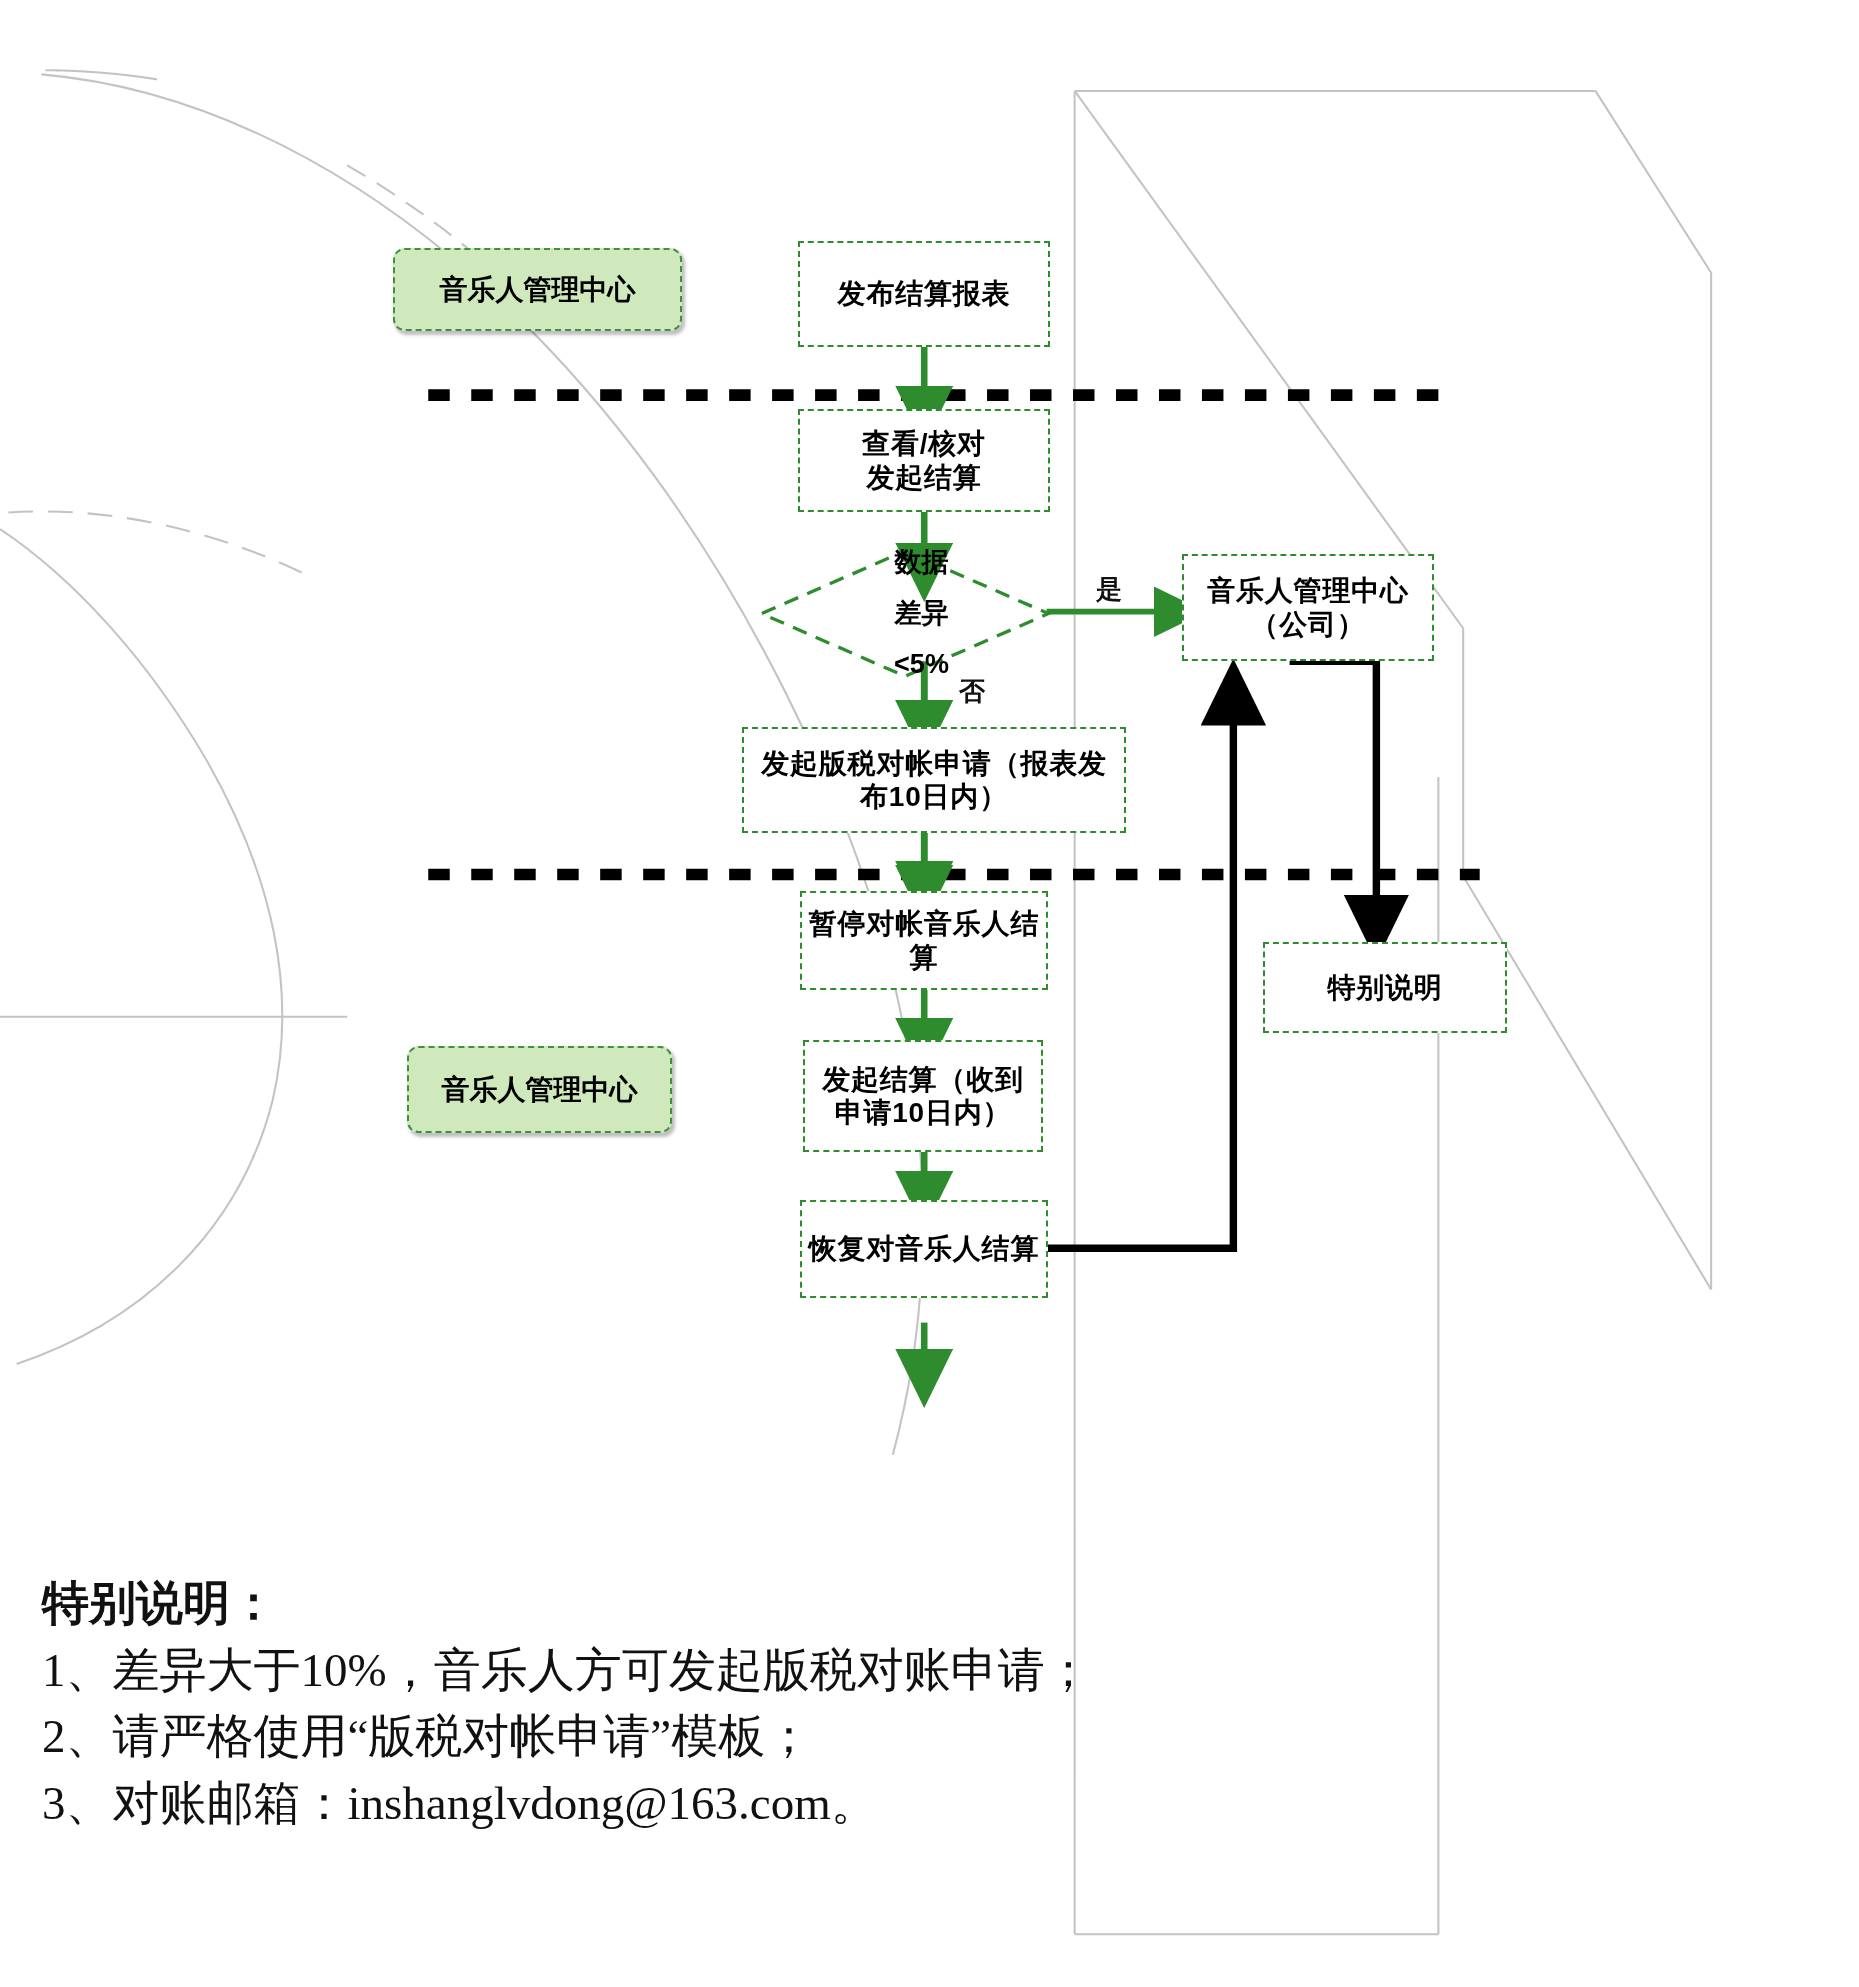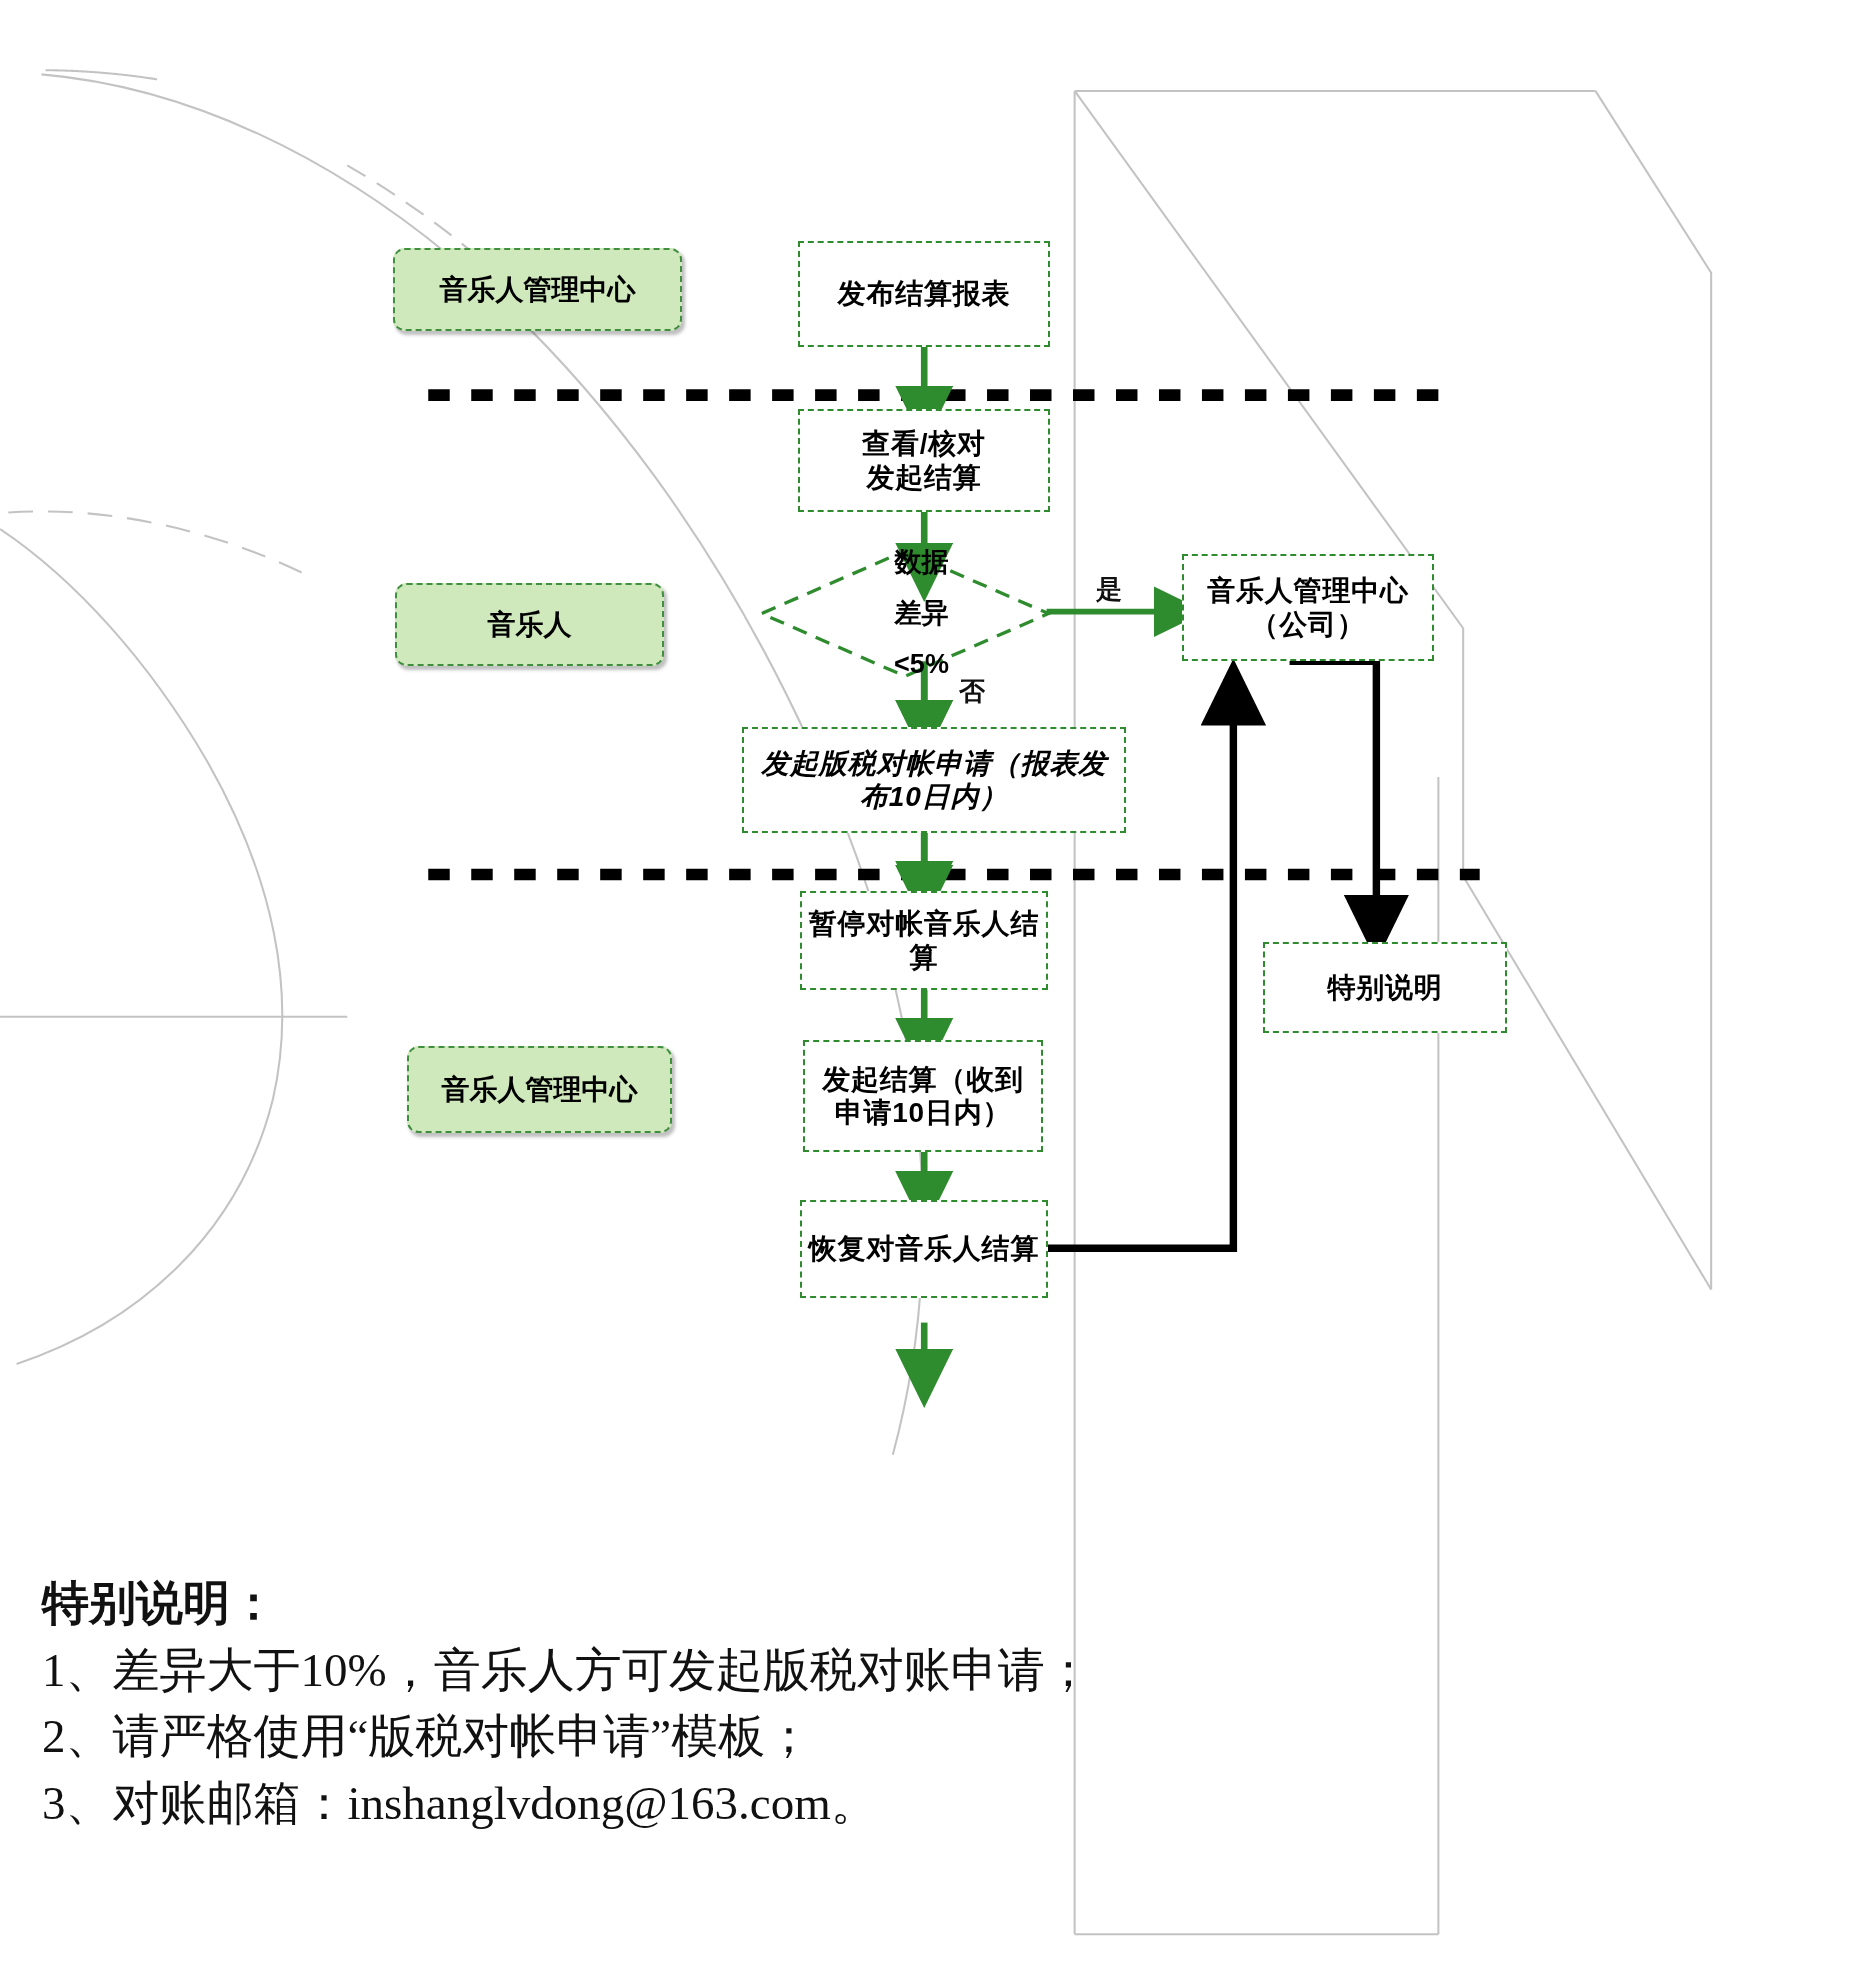--- a/index.html
+++ b/index.html
@@ -136,42 +136,39 @@
     <g stroke="#000000" stroke-width="9" fill="none">
       <path d="M 1262 1510 L 1492 1510 L 1492 840" marker-end="url(#b-arrow)"></path>
       <path d="M 1560 800 L 1665 800 L 1665 1120" marker-end="url(#b-arrow)"></path>
     </g>
   </svg>
 
   <div class="node lane" style="left:393px; top:248px; width:289px; height:83px;">
     <span>音乐人管理中心</span>
   </div>
 
-  <div class="node lane" style="left:395px; top:583px; width:269px; height:83px;">
-    <span>音乐人</span>
-  </div>
 
   <div class="node lane" style="left:407px; top:1046px; width:265px; height:87px;">
     <span>音乐人管理中心</span>
   </div>
 
   <div class="node proc" style="left:798px; top:409px; width:252px; height:103px;">
     <span style="white-space:pre-line">查看/核对
 发起结算</span>
   </div>
 
   <div class="node proc" style="left:798px; top:241px; width:252px; height:106px;">
     <span>发布结算报表</span>
   </div>
 
   <div class="node proc" style="left:1182px; top:554px; width:252px; height:107px; padding:0 8.3px;">
     <span>音乐人管理中心（公司）</span>
   </div>
 
-  <div class="node proc" style="left:742px; top:727px; width:384px; height:106px; padding:0 8.3px;font-style:italic;">
+  <div class="node proc" style="left:742px; top:727px; width:384px; height:106px; padding:0 8.3px;">
     <span>发起版税对帐申请（报表发布10日内）</span>
   </div>
 
   <div class="node proc" style="left:800px; top:891px; width:248px; height:99px;">
     <span>暂停对帐音乐人结算</span>
   </div>
 
   <div class="node proc" style="left:1263px; top:942px; width:244px; height:91px;">
     <span>特别说明</span>
   </div>

